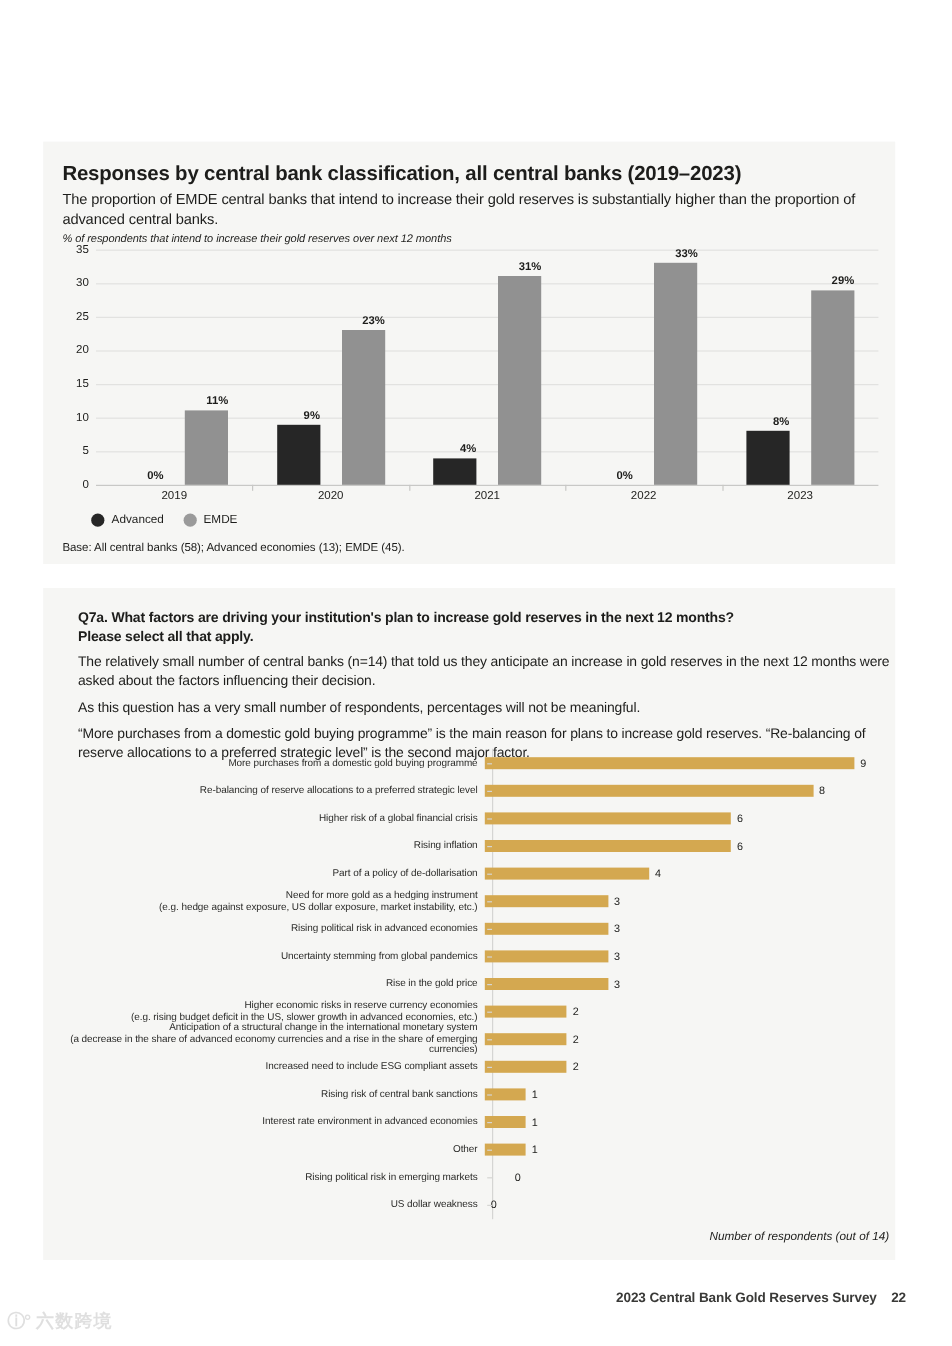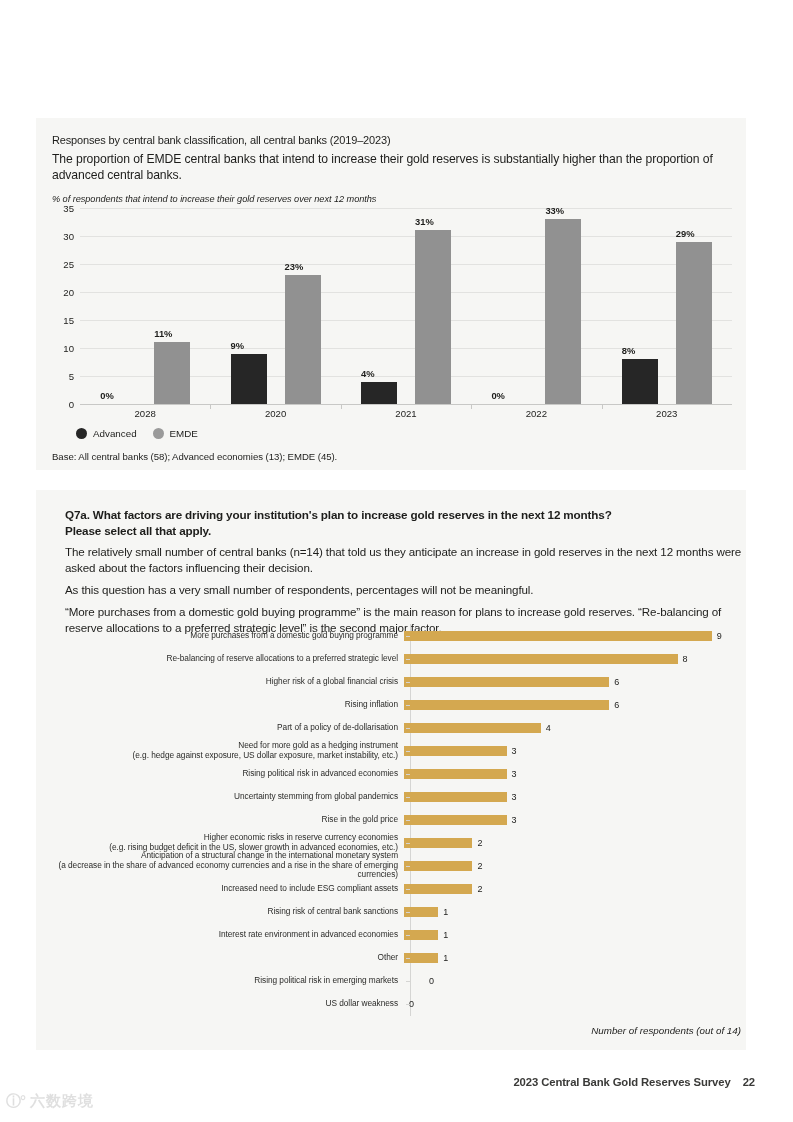--- a/index.html
+++ b/index.html
@@ -30,22 +30,22 @@
   }
   #panel-bottom {
     left: 36px;
     top: 490px;
     width: 710px;
     height: 560px;
   }
 
   
   .panel-title {
-    font-size: 11px;
-    font-weight: normal;
+    font-size: 17px;
+    font-weight: bold;
     letter-spacing: -0.15px;
     line-height: 1.25;
     margin: 0;
   }
   .panel-sub {
     font-size: 12.2px;
     line-height: 1.36;
     margin: 3px 0 0 0;
     letter-spacing: -0.1px;
   }
@@ -136,21 +136,21 @@
   }
   .v-bar {
     width: 36px;
   }
   .v-bar.advanced { background: #262626; }
   .v-bar.emde { background: #919191; }
   .v-bar-label {
     position: absolute;
     left: 0;
     width: 36px;
-    text-align: left;
+    text-align: right;
     font-size: 9.4px;
     font-weight: bold;
     color: #1d1d1b;
   }
   .v-xlabel {
     position: absolute;
     top: 200px;
     left: 0;
     right: 0;
     text-align: center;
@@ -358,21 +358,21 @@
       <div class="v-group" style="left: 0px; width: 130.4px;">
         <div class="v-bars">
           <div class="v-bar-wrap">
             <span class="v-bar-label" style="bottom: 3px;">0%</span>
           </div>
           <div class="v-bar-wrap">
             <span class="v-bar-label" style="bottom: 64.6px;">11%</span>
             <div class="v-bar emde" style="height: 61.6px; background: rgb(145, 145, 145);"></div>
           </div>
         </div>
-        <div class="v-xlabel">2028</div>
+        <div class="v-xlabel">2019</div>
       </div>
       <div class="v-group" style="left: 130.4px; width: 130.4px;">
         <div class="v-bars">
           <div class="v-bar-wrap">
             <span class="v-bar-label" style="bottom: 53.4px;">9%</span>
             <div class="v-bar advanced" style="height: 50.4px; background: rgb(38, 38, 38);"></div>
           </div>
           <div class="v-bar-wrap">
             <span class="v-bar-label" style="bottom: 131.8px;">23%</span>
             <div class="v-bar emde" style="height: 128.8px; background: rgb(145, 145, 145);"></div>

